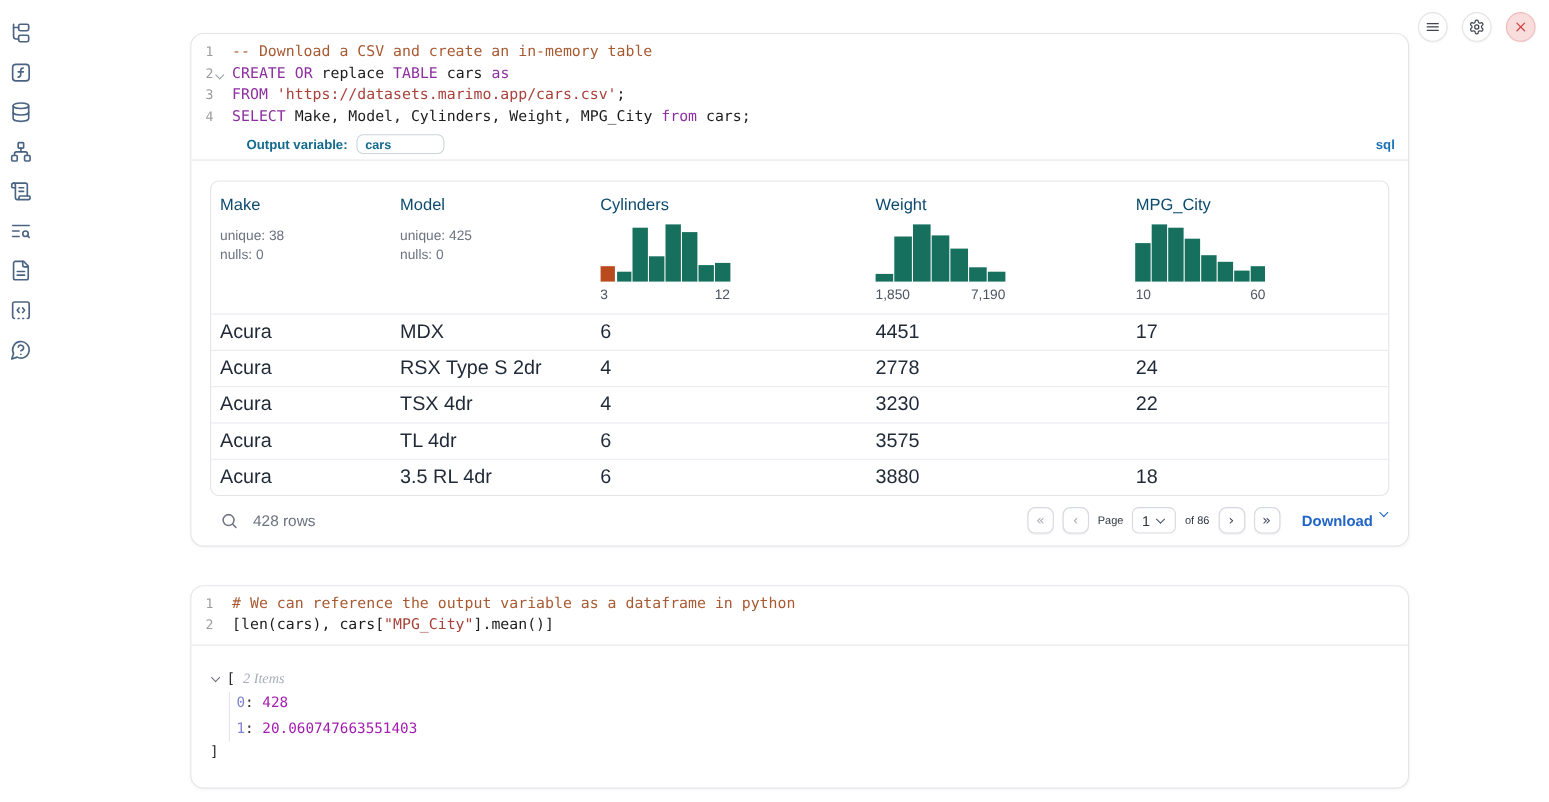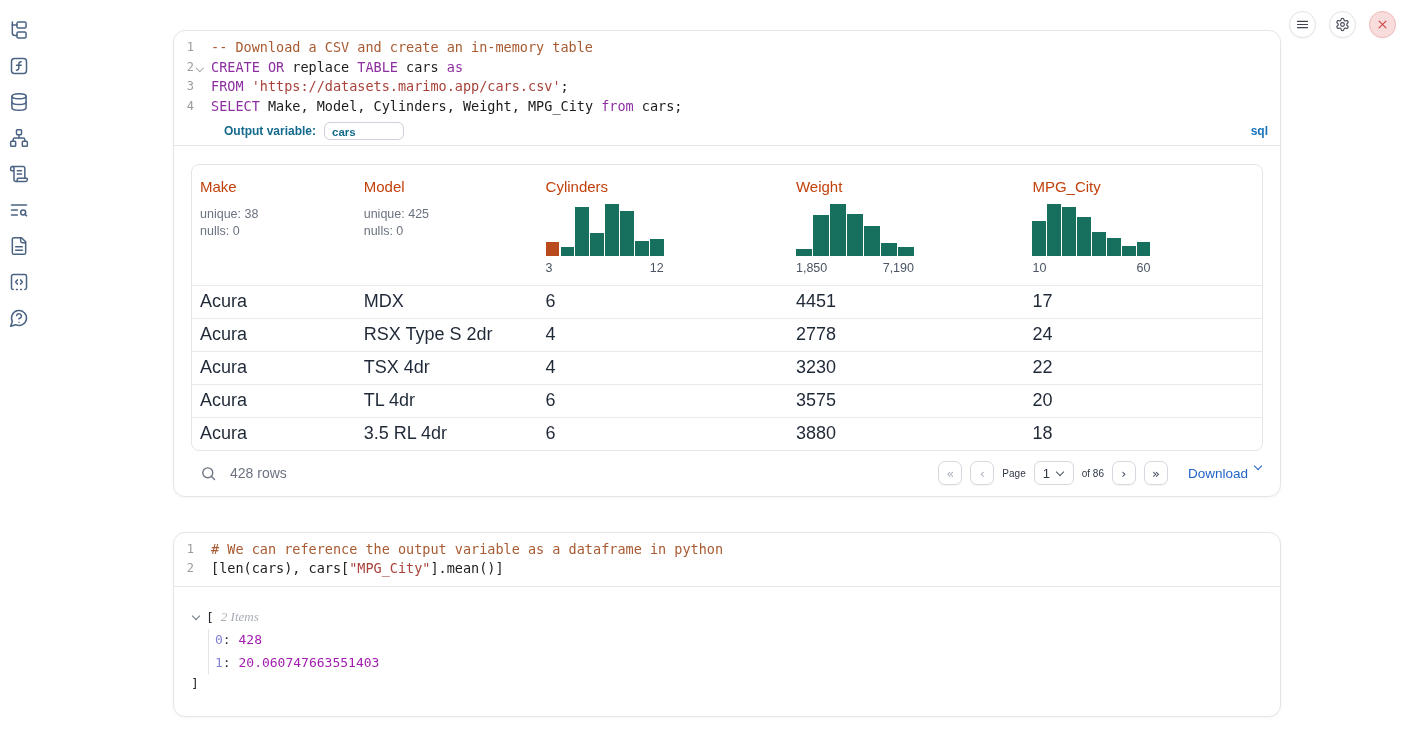--- a/index.html
+++ b/index.html
@@ -41,21 +41,21 @@
   .ov-label { font-size:12px; font-weight:bold; color:#146a8c;margin-left:40px; }
   .ov-input { margin-left:8px; width:80px; height:18px; border:1px solid #ccd3dc; border-radius:6px;
               font-size:11.5px; font-weight:bold; color:#146a8c; padding:1px 0 0 7px; line-height:16px; }
   .lang-badge { margin-left:auto; font-size:12px; font-weight:bold; color:#1a73b9; cursor:pointer; }
 
   
   .output-area { padding:18px 17px 0 17px; }
   .data-table { border:1px solid #e4e5e9; border-radius:8px; overflow:hidden; }
   .t-grid { display:grid; grid-template-columns:15.3% 17% 23.4% 22.1% 22.2%; }
   .th { padding:13px 8px 10px 8px; }
-  .th-name { font-size:15px; color:#c2410c; }
+  .th-name { font-size:15px; color:#0c4a6e; }
   .th-stats { margin-top:11px; font-size:12.5px; color:#6b7280; line-height:17px; }
   .hist { margin-top:9px; width:118px; }
   .hist-bars { display:flex; align-items:flex-end; gap:1.5px; height:52px; }
   .hist-bar { flex:1; min-height:4px; }
   .hist-labels { display:flex; justify-content:space-between; margin-top:5px; font-size:12.5px; color:#4b5563; }
   .t-row { border-top:1px solid #e8eaee; cursor:default; }
   .t-cell { padding:7.5px 8px; font-size:18px; color:#1f2937; line-height:17px; }
 
   .table-footer { height:45px; display:flex; align-items:center; padding:0 2px 0 4px; }
   .search-btn { width:26px; height:26px; background:none; border:none; display:flex; align-items:center; justify-content:center; cursor:pointer; }
@@ -65,21 +65,21 @@
   .pag-btn { width:24px; height:24px; border:1px solid #d6d9df; border-radius:7px; background:#fff;
              box-shadow:0 1px 1px rgba(0,0,0,.05); font-size:13px; line-height:1; cursor:pointer;
              display:flex; align-items:center; justify-content:center; font-family:"DejaVu Sans",sans-serif; }
   .pag-btn.muted { color:#a7adb8; }
   .pag-btn.dark { color:#3d4756; }
   .page-label, .page-of { font-size:10px; color:#303844; }
   .page-select { height:24px; min-width:40px; border:1px solid #d6d9df; border-radius:6px; background:#fff;
                  display:flex; align-items:center; gap:7px; padding:0 7px 0 8px; font-size:13px; color:#303844; cursor:pointer; }
   .chev { width:6px; height:6px; border-right:1.5px solid #4b5563; border-bottom:1.5px solid #4b5563;
           transform:rotate(45deg); margin-top:-3px; display:inline-block; }
-  .download-link { margin-left:12px; display:flex; gap:7px; font-size:13.5px; color:#2164c8; cursor:pointer; }
+  .download-link { margin-left:12px; display:flex; gap:7px; font-size:13.5px; color:#2164c8; cursor:pointer;font-weight:bold; }
   .download-link .chev { border-color:#2164c8; }
 
   
   .tree { padding:20px 0 22px 17px; font-family:"DejaVu Sans Mono","Liberation Mono",monospace; font-size:13px; color:#2b2b33; }
   .tree-head { display:flex; align-items:center; height:20px; }
   .tree-chevron { width:12px; height:12px; position:relative; cursor:pointer; margin-right:3px; }
   .tree-chevron::after { content:""; position:absolute; left:2px; top:2px; width:5px; height:5px;
                          border-right:1.5px solid #6b7280; border-bottom:1.5px solid #6b7280; transform:rotate(45deg); }
   .tree-items { font-style:italic; color:#a8adb8; margin-left:7px;font-family:Liberation Serif, serif; }
   .tree-body { margin-left:17px; border-left:1px solid #e2e4e8; padding-left:6px; margin-top:2px; }
@@ -317,21 +317,20 @@
                 <div class="t-cell">TSX 4dr</div>
                 <div class="t-cell">4</div>
                 <div class="t-cell">3230</div>
                 <div class="t-cell">22</div>
               </div>
               <div class="t-row t-grid">
                 <div class="t-cell">Acura</div>
                 <div class="t-cell">TL 4dr</div>
                 <div class="t-cell">6</div>
                 <div class="t-cell">3575</div>
-                <div class="t-cell">20</div>
               </div>
               <div class="t-row t-grid">
                 <div class="t-cell">Acura</div>
                 <div class="t-cell">3.5 RL 4dr</div>
                 <div class="t-cell">6</div>
                 <div class="t-cell">3880</div>
                 <div class="t-cell">18</div>
               </div>
             </div>
         </div>

